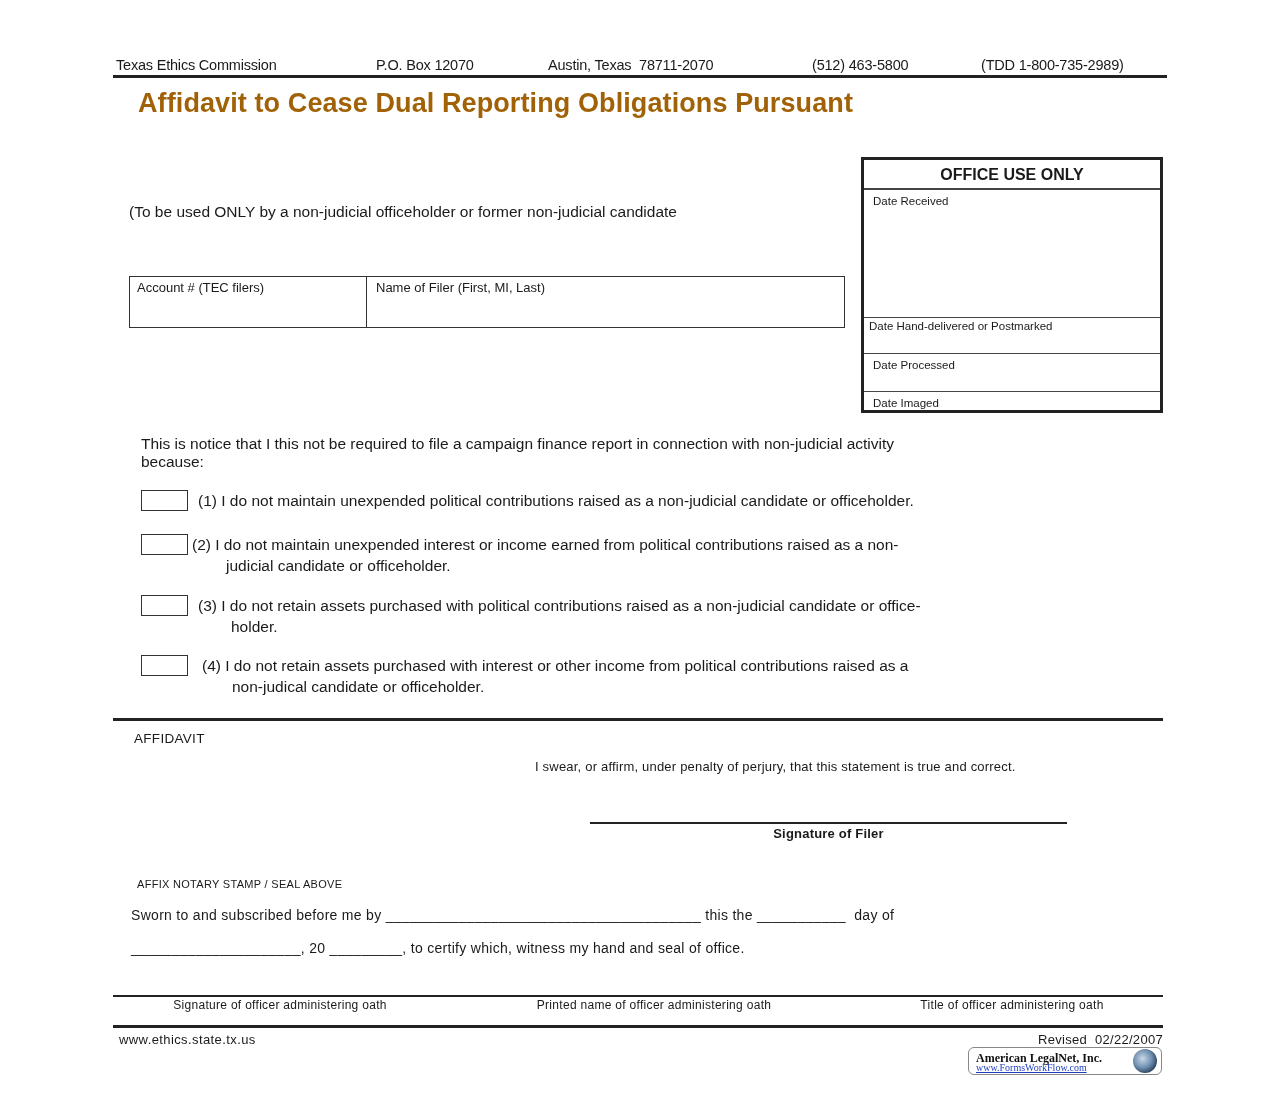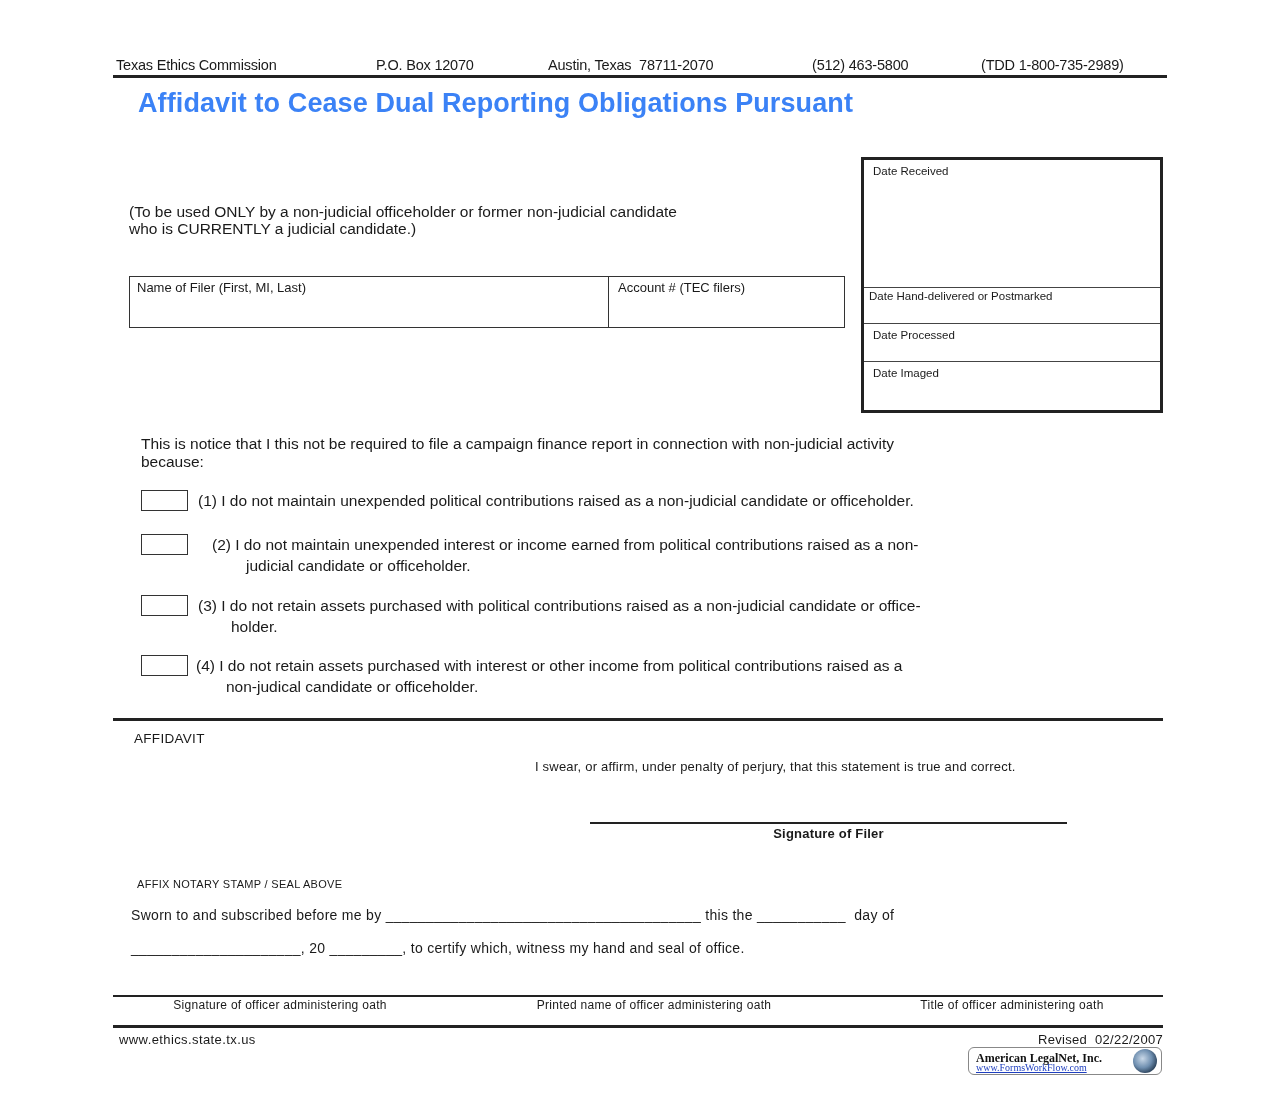--- a/index.html
+++ b/index.html
@@ -5,21 +5,21 @@
   html, body { margin: 0; padding: 0; background: #ffffff; }
   body { width: 1275px; height: 1100px; position: relative; overflow: hidden;
          font-family: "Liberation Sans", sans-serif; color: #1a1a1a; }
   .abs { position: absolute; }
 
   
   .hdr { top: 57px; font-size: 14.5px; color: #1a1a1a; letter-spacing: -0.2px; }
   .hdr-rule { left: 113px; top: 75px; width: 1054px; height: 3px; background: #222; }
 
   .title { left: 138px; top: 88px; font-size: 27px; font-weight: bold; line-height: 31px;
-           letter-spacing: 0.1px; color: #3b82f6; }
+           letter-spacing: 0.1px; color: #a16207; }
 
   
   .office { left: 861px; top: 157px; width: 296px; height: 250px; border: 3px solid #222; }
   .office-head { height: 28px; border-bottom: 2px solid #444; text-align: center;
                  font-size: 16px; font-weight: bold; line-height: 30px; }
   .office-row { border-bottom: 1.5px solid #444; font-size: 11.5px; padding: 5px 0 0 9px; box-sizing: border-box; }
   .office-row:last-child { border-bottom: none; }
 
   .intro { left: 129px; top: 203px; font-size: 15.5px; line-height: 17px; width: 720px; }
 
@@ -66,79 +66,79 @@
 <div class="abs hdr" style="left:548px; white-space:pre">Austin, Texas  78711-2070</div>
 <div class="abs hdr" style="left:812px">(512) 463-5800</div>
 <div class="abs hdr" style="left:981px">(TDD 1-800-735-2989)</div>
 <div class="abs hdr-rule"></div>
 
 <div class="abs title">
   <div>Affidavit to Cease Dual Reporting Obligations Pursuant</div>
 </div>
 
 <div class="abs office">
+  <div class="office-head">OFFICE USE ONLY</div>
   <div class="office-row" style="height:128px">
     <span>Date Received</span>
   </div>
   <div class="office-row" style="height:36px; padding-left:5px; padding-top:2px">
     <span>Date Hand-delivered or Postmarked</span>
   </div>
   <div class="office-row" style="height:38px">
     <span>Date Processed</span>
   </div>
   <div class="office-row" style="height:38px">
     <span>Date Imaged</span>
   </div>
 </div>
 
 <div class="abs intro">
   <div>(To be used ONLY by a non-judicial officeholder or former non-judicial candidate</div>
-  <div>who is CURRENTLY a judicial candidate.)</div>
 </div>
 
 <div class="abs filer">
+  <div class="filer-cell" style="flex:1">
+    <span>Account # (TEC filers)</span>
+  </div>
   <div class="filer-cell" style="width:478px">
     <span>Name of Filer  (First, MI, Last)</span>
-  </div>
-  <div class="filer-cell" style="flex:1">
-    <span>Account # (TEC filers)</span>
   </div>
 </div>
 
 <div class="abs notice">
   <div>This is notice that I this not be required to file a campaign finance report in connection with non-judicial activity</div>
   <div>because:</div>
 </div>
 
 <div class="abs chk-row" style="top:490px">
   <div class="chk"></div>
   <div class="chk-text">
     <span>(1) I do not maintain unexpended political contributions raised as a non-judicial candidate or officeholder.</span>
   </div>
 </div>
 
 <div class="abs chk-row" style="top:534px">
   <div class="chk"></div>
-  <div class="chk-text" style="margin-left:24px">
+  <div class="chk-text" style="margin-left:4px">
     <span>(2) I do not maintain unexpended interest or income earned from political contributions raised as a non-</span>
     <span class="cont" style="padding-left:34px">judicial candidate or officeholder.</span>
   </div>
 </div>
 
 <div class="abs chk-row" style="top:595px">
   <div class="chk"></div>
   <div class="chk-text">
     <span>(3) I do not retain assets purchased with political contributions raised as a non-judicial candidate or office-</span>
     <span class="cont">holder.</span>
   </div>
 </div>
 
 <div class="abs chk-row" style="top:655px">
   <div class="chk"></div>
-  <div class="chk-text" style="margin-left:8px">
+  <div class="chk-text" style="margin-left:14px">
     <span>(4) I do not retain assets purchased with interest or other income from political contributions raised as a</span>
     <span class="cont" style="padding-left:30px">non-judical candidate or officeholder.</span>
   </div>
 </div>
 
 <div class="abs aff-rule"></div>
 <div class="abs aff-label">AFFIDAVIT</div>
 <div class="abs swear">I swear, or affirm, under penalty of perjury, that this statement is true and correct.</div>
 <div class="abs sig-line"></div>
 <div class="abs sig-label">Signature of Filer</div>

